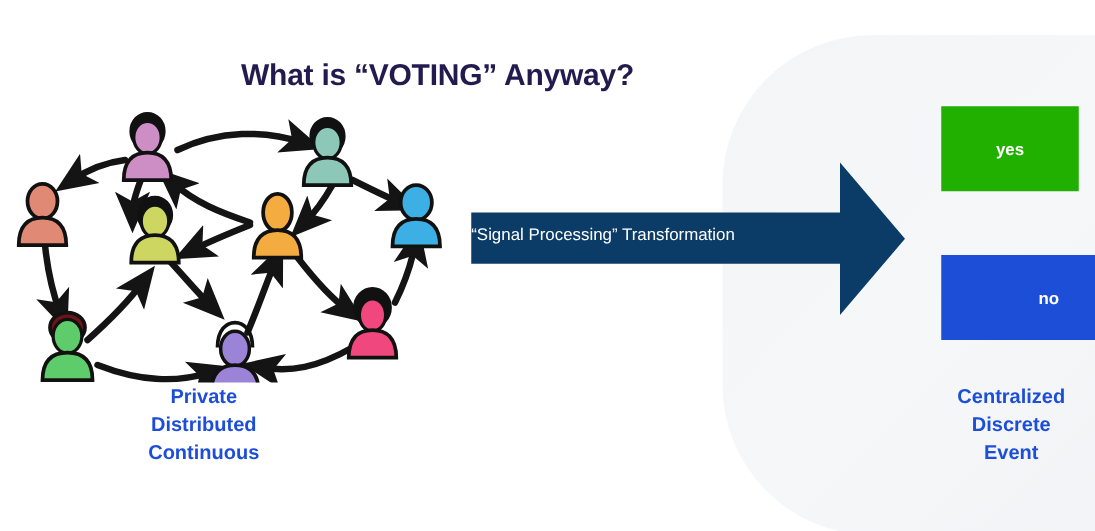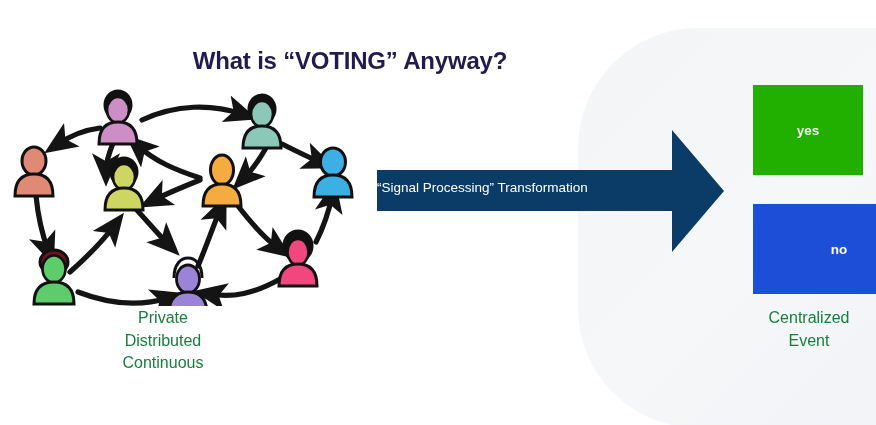--- a/index.html
+++ b/index.html
@@ -48,37 +48,37 @@
     color:#ffffff;
     font-size:13.5px;
     font-weight:normal;
     z-index:6;
     white-space:nowrap;
   }
 
   
   .box{
     position:absolute;
-    width:110px;height:90px;
+    width:110px;height:68px;
     z-index:4;
     color:#ffffff;
     font-size:13.5px;
     font-weight:bold;
     display:flex;align-items:center;justify-content:center;
   }
   .box-yes{left:753px;top:85px;background:#22b000;}
   .box-no{left:753px;top:204px;background:#1d4ed8;padding-left:31px;}
 
   
   .caption{
     position:absolute;
     text-align:center;
-    color:#15803d;
+    color:#1d4ed8;
     font-size:16px;
-    font-weight:normal;
+    font-weight:bold;
     line-height:1.42;
     z-index:5;
   }
   .caption-left{left:83px;top:307px;width:160px;}
   .caption-right{left:743px;top:307px;width:132px;}
   .caption div{white-space:nowrap;}
 </style>
 </head>
 <body>
 
@@ -174,16 +174,17 @@
   </div>
 
   <div class="caption caption-left">
     <div>Private</div>
     <div>Distributed</div>
     <div>Continuous</div>
   </div>
 
   <div class="caption caption-right">
     <div>Centralized</div>
+    <div>Discrete</div>
     <div>Event</div>
   </div>
 
 </div>
 
 </body></html>

